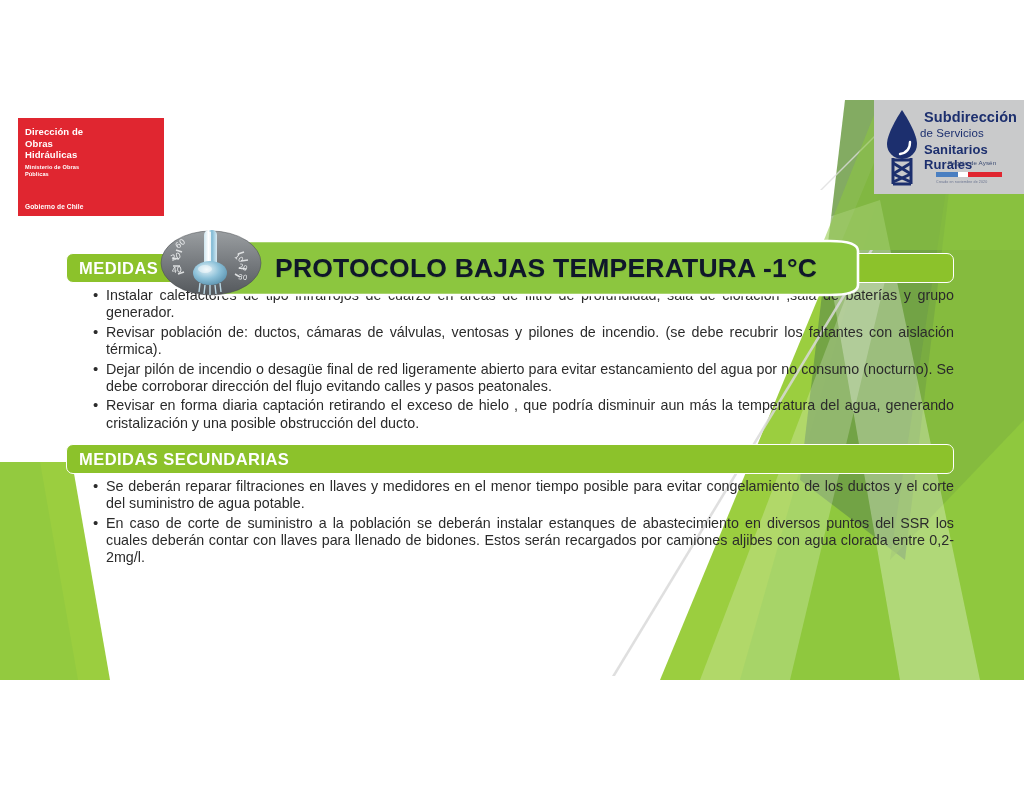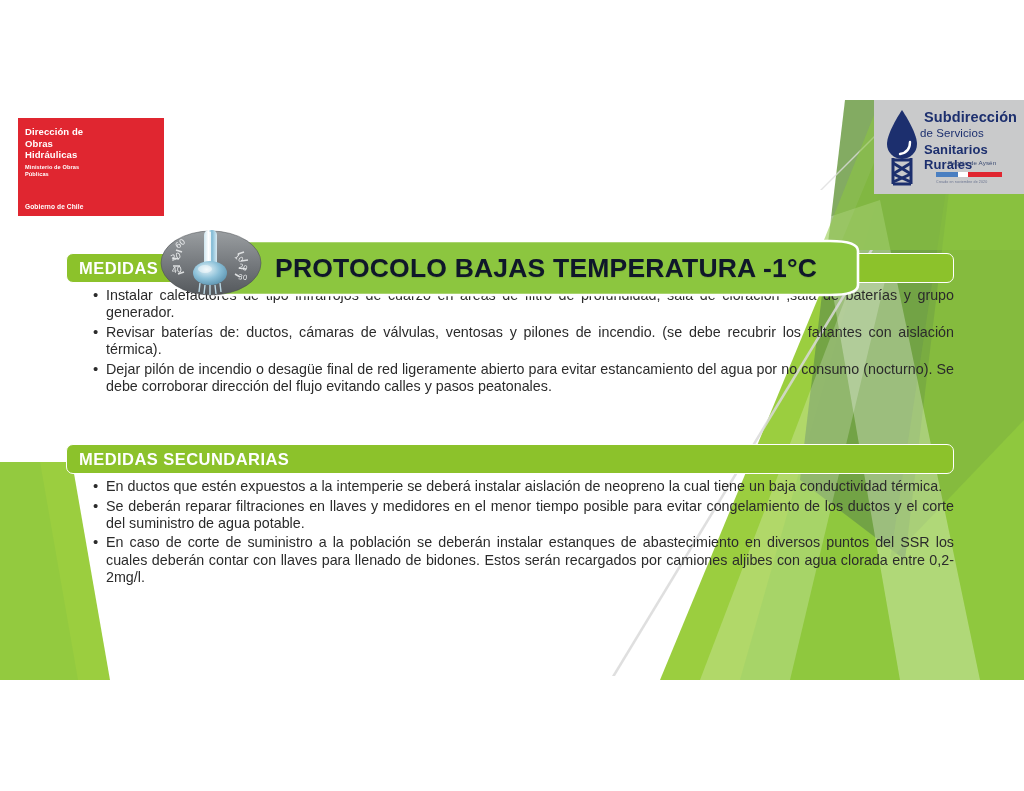--- a/index.html
+++ b/index.html
@@ -257,27 +257,27 @@
     </div>
   </div>
 
   <div id="content">
 
     <div class="section-bar" id="bar-primarias">
       <span>MEDIDAS PRIMARIAS</span>
     </div>
     <div class="bullets" id="list-primarias">
       <div class="bullet">Instalar calefactores de tipo infrarrojos de cuarzo en áreas de filtro de profundidad, sala de cloración ,sala de baterías y grupo generador.</div>
-      <div class="bullet">Revisar baterías de: ductos, cámaras de válvulas, ventosas y pilones de incendio. (se debe recubrir los faltantes con aislación térmica).</div>
+      <div class="bullet">Revisar población de: ductos, cámaras de válvulas, ventosas y pilones de incendio. (se debe recubrir los faltantes con aislación térmica).</div>
       <div class="bullet">Dejar pilón de incendio o desagüe final de red ligeramente abierto para evitar estancamiento del agua por no consumo (nocturno). Se debe corroborar dirección del flujo evitando calles y pasos peatonales.</div>
+      <div class="bullet">Revisar en forma diaria captación retirando el exceso de hielo , que podría disminuir aun más la temperatura del agua, generando  cristalización y una posible obstrucción del ducto.</div>
     </div>
 
     <div class="section-bar" id="bar-secundarias">
       <span>MEDIDAS SECUNDARIAS</span>
     </div>
     <div class="bullets" id="list-secundarias">
-      <div class="bullet">En ductos que estén expuestos a la intemperie se deberá instalar aislación de neopreno la cual tiene un baja conductividad térmica.</div>
       <div class="bullet">Se deberán reparar filtraciones en llaves y medidores en el menor tiempo posible para evitar congelamiento de los ductos y el corte del suministro de agua potable.</div>
       <div class="bullet">En caso de corte de suministro a la población se deberán instalar estanques de abastecimiento en diversos puntos del SSR los cuales deberán contar con llaves para llenado de bidones. Estos serán recargados por camiones aljibes con agua clorada entre 0,2-2mg/l.</div>
     </div>
 
   </div>
 </div>
 
 </body></html>

